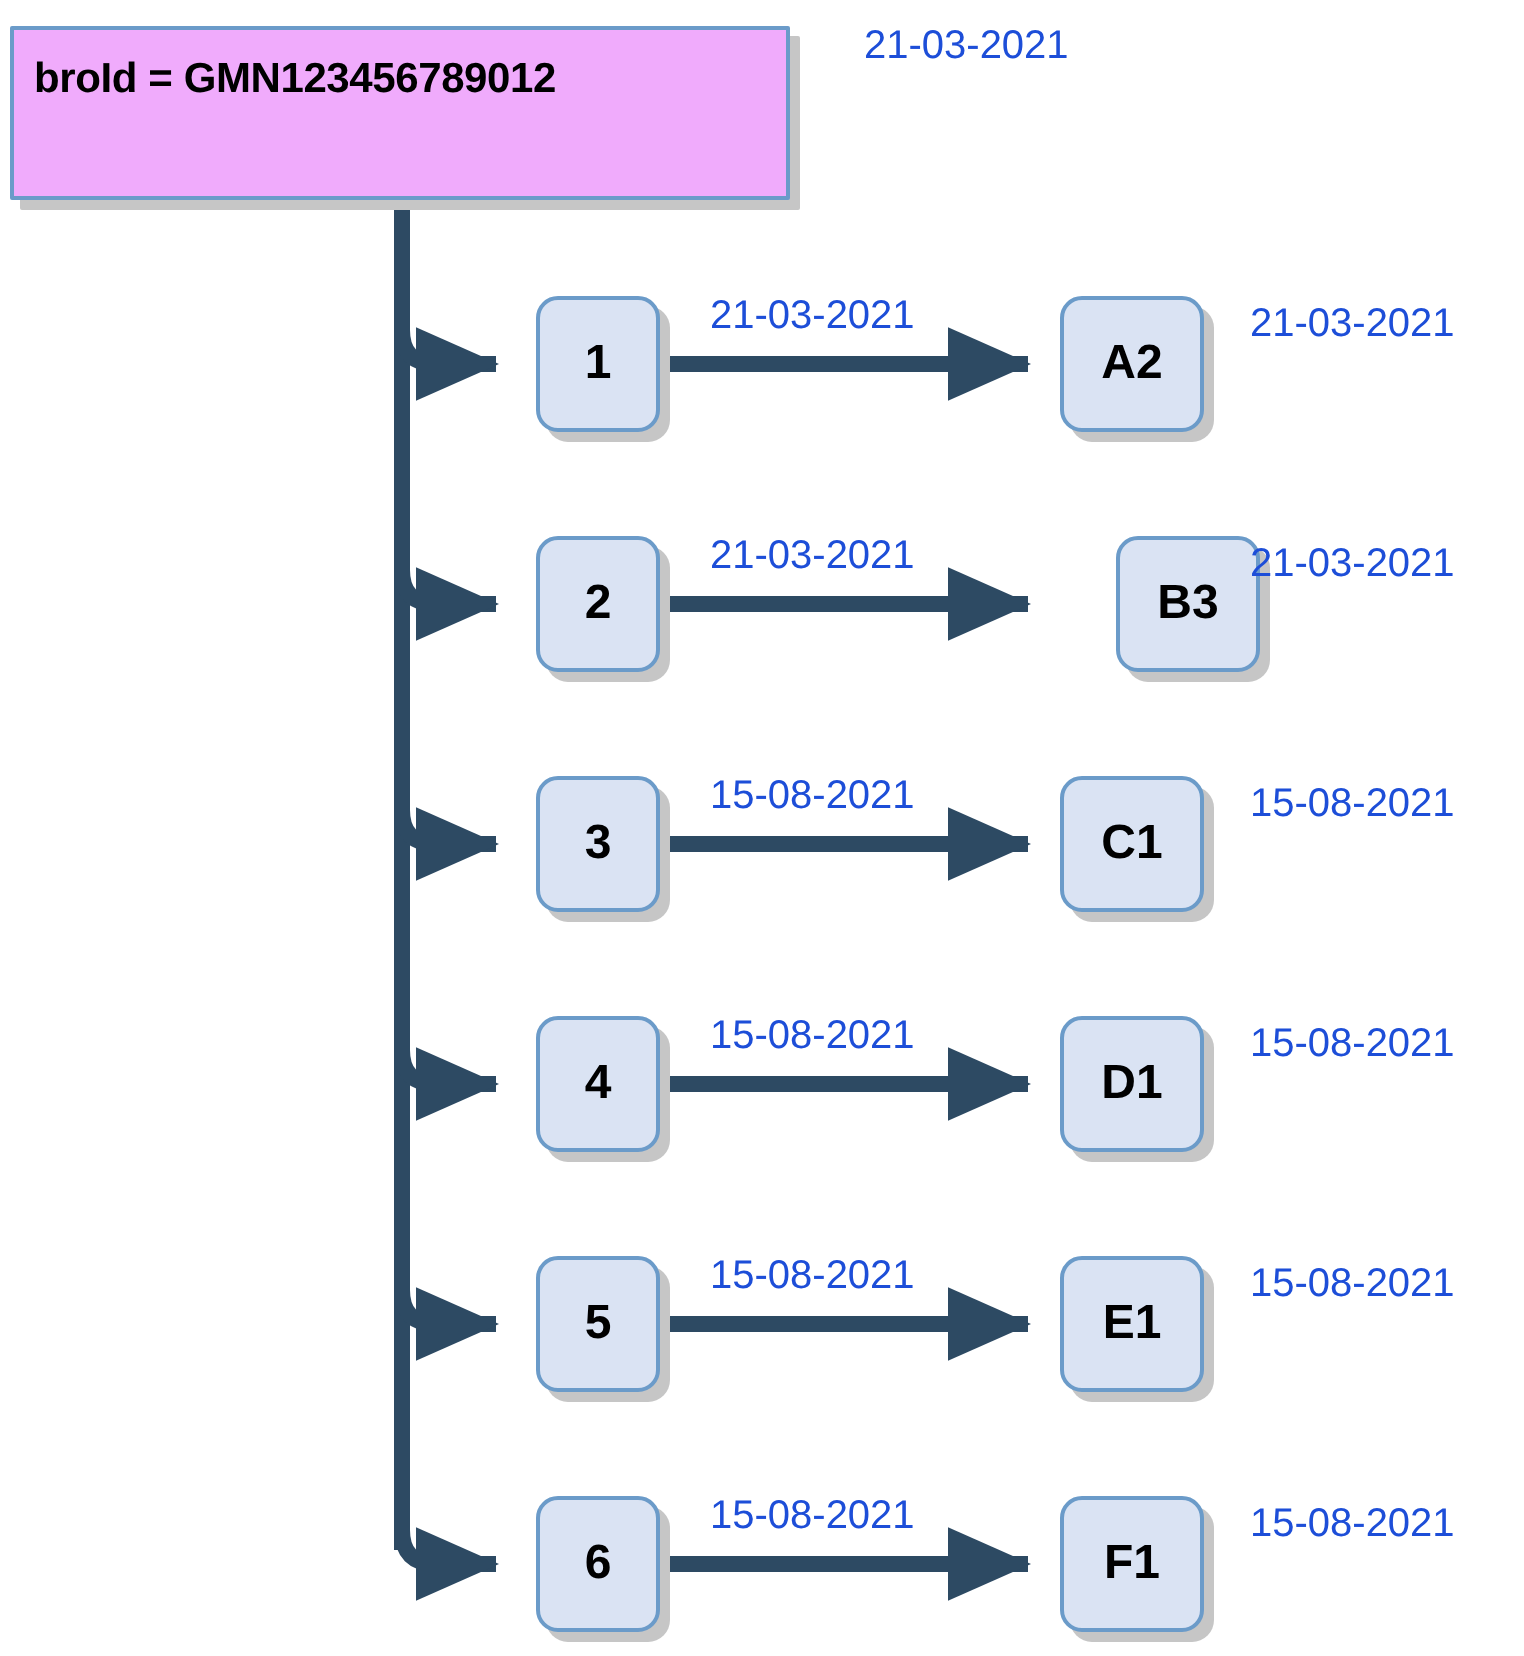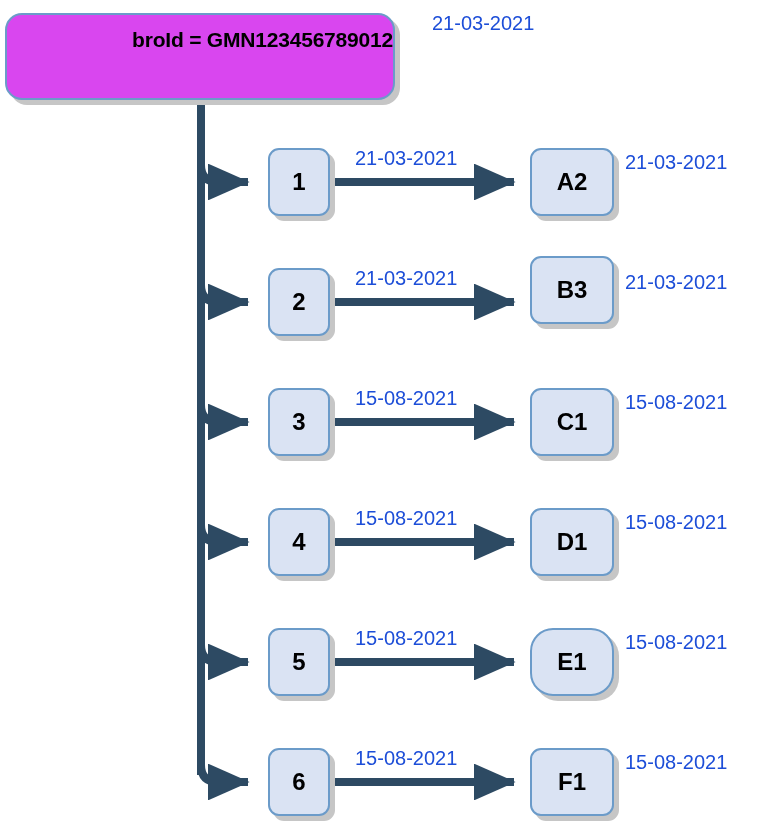--- a/index.html
+++ b/index.html
@@ -34,27 +34,26 @@
   }
 
   
   .root-box {
     position: absolute;
     left: 5px;
     top: 13px;
     width: 390px;
     height: 87px;
     box-sizing: border-box;
-    background: #d946ef;
+    background: #f0abfc;
     border: 2px solid #6b9bc9;
-    border-radius: 17px;
+    border-radius: 1px;
     box-shadow: 5px 5px 0 0 #c6c6c6;
     z-index: 3;
     padding: 9px 0 0 10px;
-    text-align: right;
   }
   .root-line {
     font-size: 21px;
     font-weight: bold;
     color: #000000;
     line-height: 31px;
     white-space: nowrap;
     letter-spacing: -0.2px;
   }
 
@@ -75,21 +74,21 @@
     font-size: 24px;
     font-weight: bold;
     color: #000000;
     line-height: 1;
   }
   .node-left {
     width: 62px;
     height: 68px;
   }
   .node-right {
-    width: 84px;
+    width: 72px;
     height: 68px;
     left: 530px;
   }
 
   
   .date-label {
     position: absolute;
     font-size: 20px;
     color: #1d4ed8;
     white-space: nowrap;
@@ -148,21 +147,21 @@
   <div class="date-label edge-date" style="left:355px; top:148px;">21-03-2021</div>
   <div class="node-box node-right" style="top:148px;">
     <span class="node-label">A2</span>
   </div>
   <div class="date-label right-date" style="top:152px;">21-03-2021</div>
 
   <div class="node-box node-left" style="left:268px; top:268px;">
     <span class="node-label">2</span>
   </div>
   <div class="date-label edge-date" style="left:355px; top:268px;">21-03-2021</div>
-  <div class="node-box node-right" style="top:256px;">
+  <div class="node-box node-right" style="top:268px;margin-left:28px;">
     <span class="node-label">B3</span>
   </div>
   <div class="date-label right-date" style="top:272px;">21-03-2021</div>
 
   <div class="node-box node-left" style="left:268px; top:388px;">
     <span class="node-label">3</span>
   </div>
   <div class="date-label edge-date" style="left:355px; top:388px;">15-08-2021</div>
   <div class="node-box node-right" style="top:388px;text-align:center;">
     <span class="node-label">C1</span>
@@ -175,21 +174,21 @@
   <div class="date-label edge-date" style="left:355px; top:508px;">15-08-2021</div>
   <div class="node-box node-right" style="top:508px;align-items:center;">
     <span class="node-label">D1</span>
   </div>
   <div class="date-label right-date" style="top:512px;">15-08-2021</div>
 
   <div class="node-box node-left" style="left:268px; top:628px;">
     <span class="node-label">5</span>
   </div>
   <div class="date-label edge-date" style="left:355px; top:628px;">15-08-2021</div>
-  <div class="node-box node-right" style="top:628px;border-radius:23px;">
+  <div class="node-box node-right" style="top:628px;">
     <span class="node-label">E1</span>
   </div>
   <div class="date-label right-date" style="top:632px;">15-08-2021</div>
 
   <div class="node-box node-left" style="left:268px; top:748px;">
     <span class="node-label">6</span>
   </div>
   <div class="date-label edge-date" style="left:355px; top:748px;">15-08-2021</div>
   <div class="node-box node-right" style="top:748px;text-align:right;">
     <span class="node-label">F1</span>

